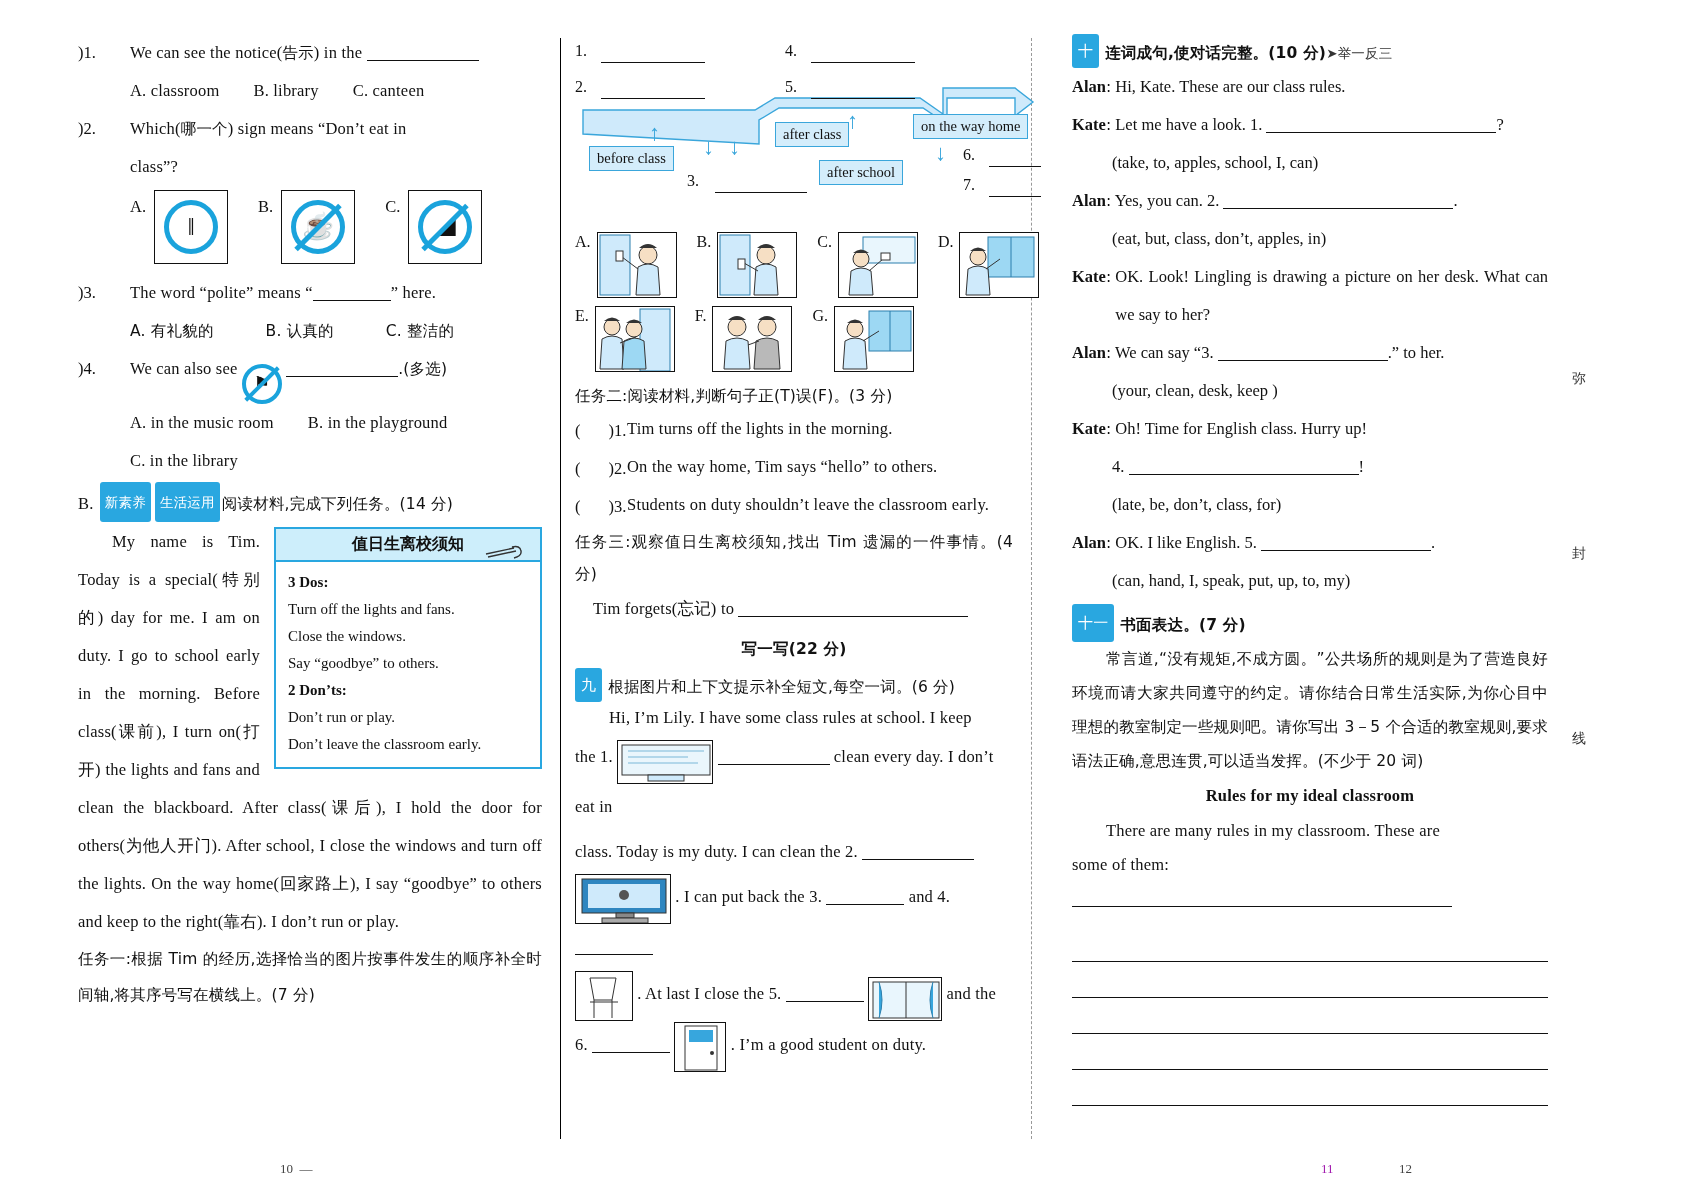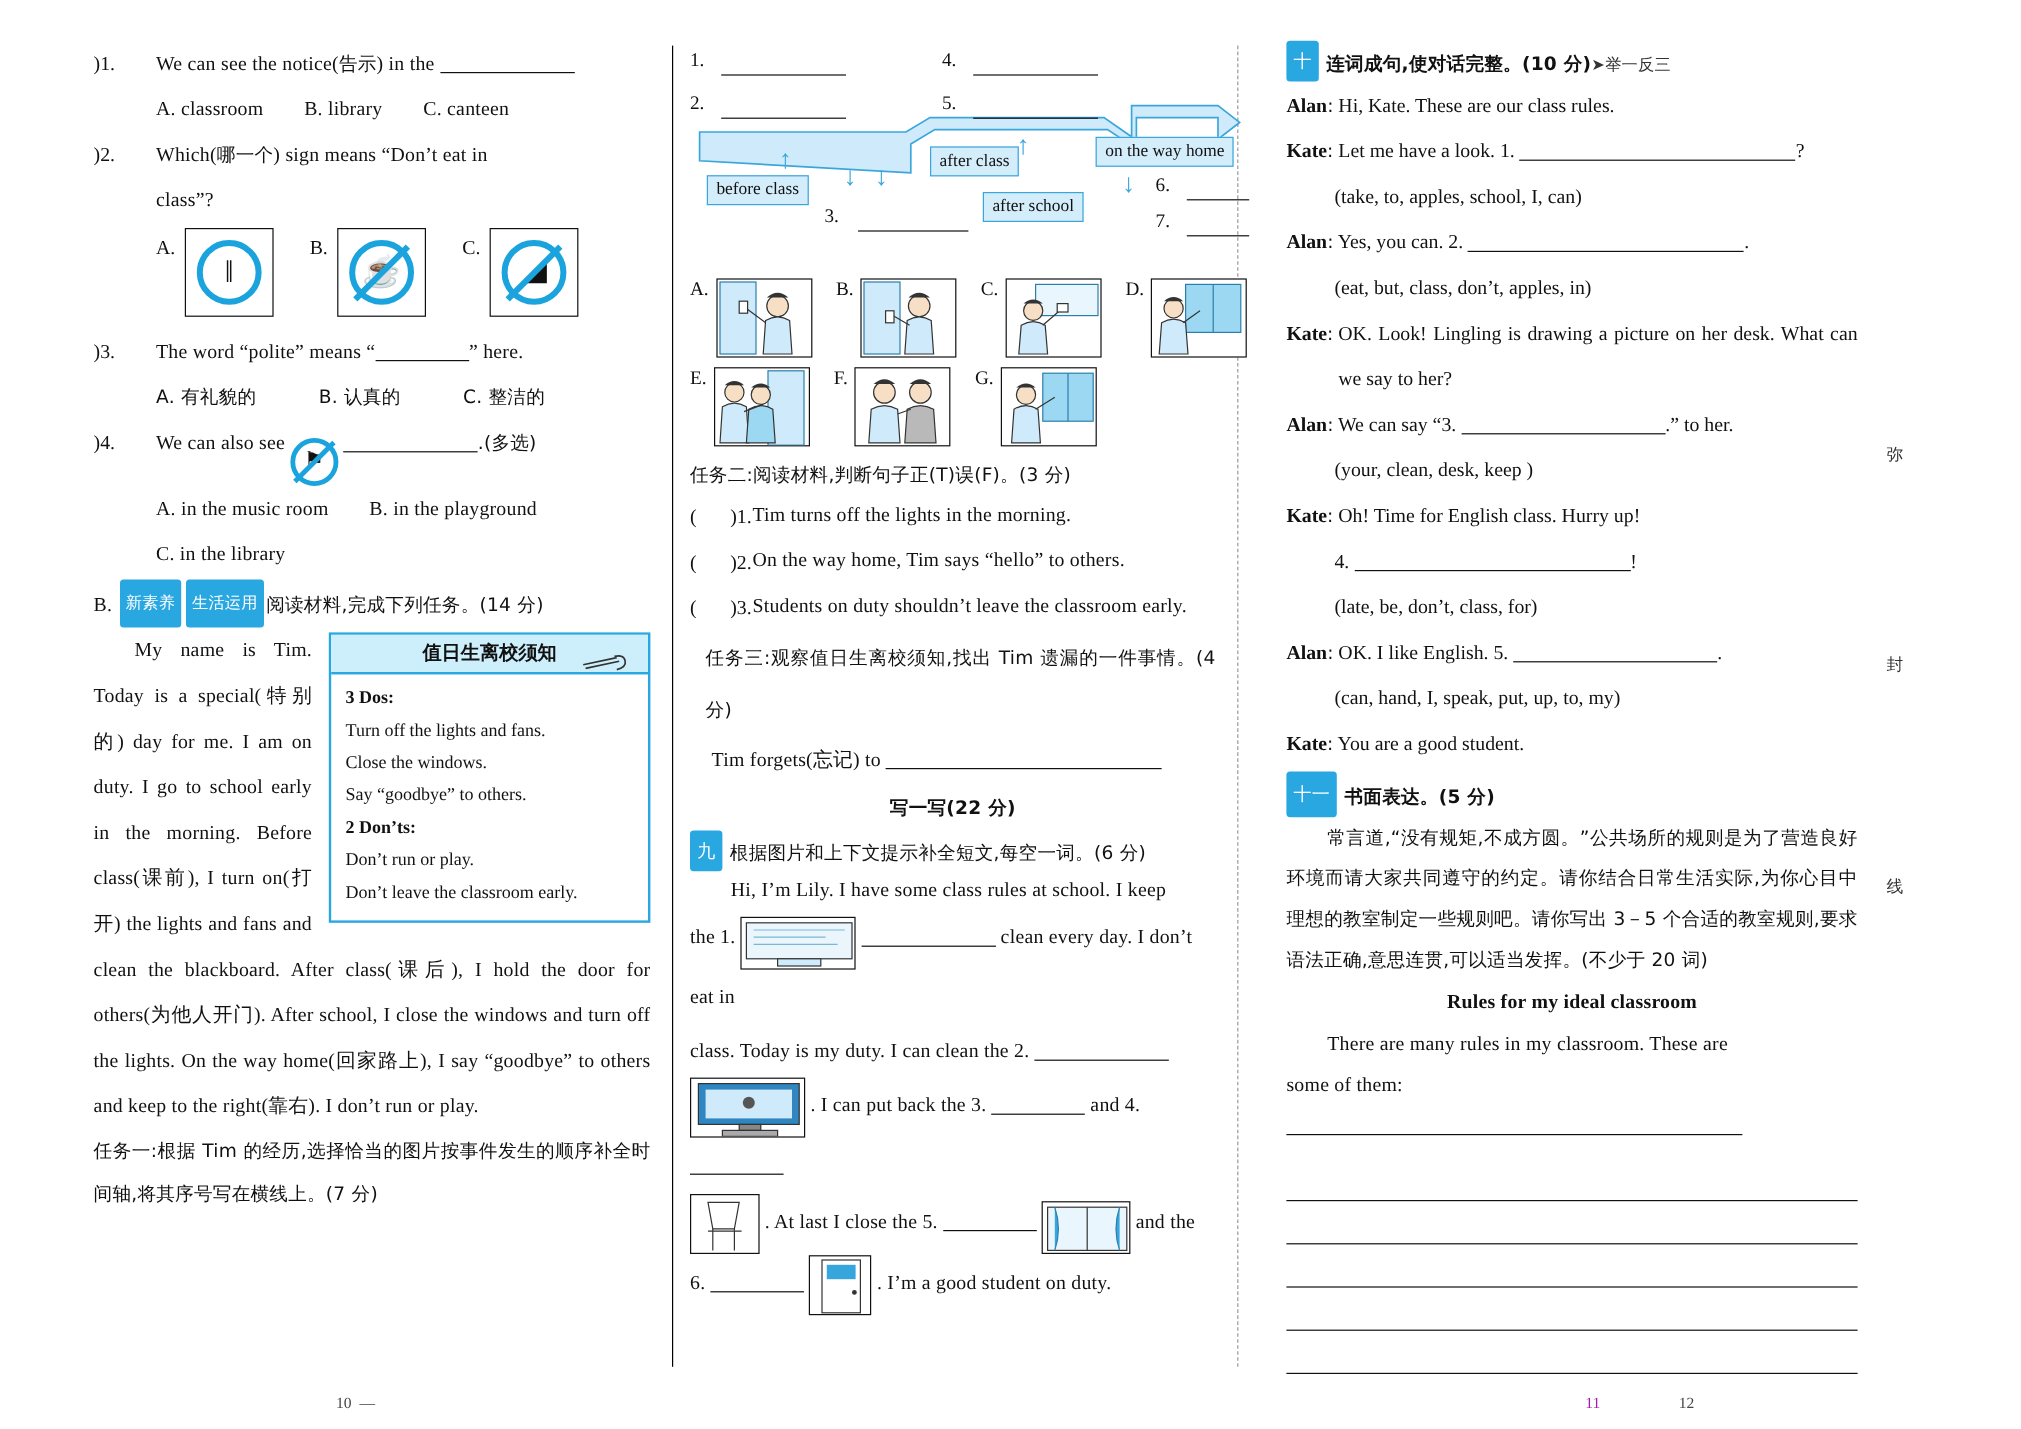--- a/index.html
+++ b/index.html
@@ -398,21 +398,21 @@
           <div class="ln tight">On the way home, Tim says “hello” to others.</div>
         </div>
     </div>
     <div class="q">
       <div class="brk">(<span style="display:inline-block;width:28px;"></span><span>)3.</span></div>
       <div class="body">
           <div class="ln tight" style="text-align:justify;">Students on duty shouldn’t leave the classroom early.</div>
         </div>
     </div>
 
-    <div class="ln cn" style="line-height:44px; text-align:justify;margin-left:13px;">任务三:观察值日生离校须知,找出 Tim 遗漏的一件事情。(4 分)</div>
+    <div class="ln cn" style="line-height:32px; text-align:justify;">任务三:观察值日生离校须知,找出 Tim 遗漏的一件事情。(4 分)</div>
     <div class="ln" style="padding-left:18px;">
       <span>Tim forgets(忘记) to</span>
       <span class="u" style="width:230px;"></span>
     </div>
 
     <div class="ln cn bold center" style="margin-top:2px;">写一写(22 分)</div>
 
     <div class="ln" style="line-height:30px;">
       <span class="numbox">九</span><span class="cn">根据图片和上下文提示补全短文,每空一词。(6 分)</span>
     </div>
@@ -526,28 +526,24 @@
         <span>4.</span>
         <span class="u xl"></span><span>!</span>
       </div>
       <div class="hint">(late, be, don’t, class, for)</div>
       <div>
         <span class="spk">Alan</span><span class="cn">:</span>
         <span>OK. I like English. 5.</span>
         <span class="u l"></span><span>.</span>
       </div>
       <div class="hint">(can, hand, I, speak, put, up, to, my)</div>
-      <div>
-        <span class="spk">Kate</span><span class="cn">:</span>
-        <span>You are a good student.</span>
-      </div>
     </div>
 
     <div class="ln" style="line-height:34px; margin-top:4px;">
-      <span class="numbox">十一</span><span class="cn bold">书面表达。(5 分)</span>
+      <span class="numbox">十一</span><span class="cn bold">书面表达。(7 分)</span>
     </div>
     <div class="ln cn indent" style="line-height:34px; text-align:justify;">常言道,“没有规矩,不成方圆。”公共场所的规则是为了营造良好环境而请大家共同遵守的约定。请你结合日常生活实际,为你心目中理想的教室制定一些规则吧。请你写出 3－5 个合适的教室规则,要求语法正确,意思连贯,可以适当发挥。(不少于 20 词)</div>
     <div class="ln bold center" style="line-height:36px;">Rules for my ideal classroom</div>
     <div class="ln indent" style="line-height:34px;">There are many rules in my classroom. These are</div>
     <div class="ln" style="line-height:34px;">
       <span>some of them:</span><span class="u" style="width:380px;"></span>
     </div>
     <div class="wlines">
       <div class="wline"></div>
       <div class="wline"></div>

